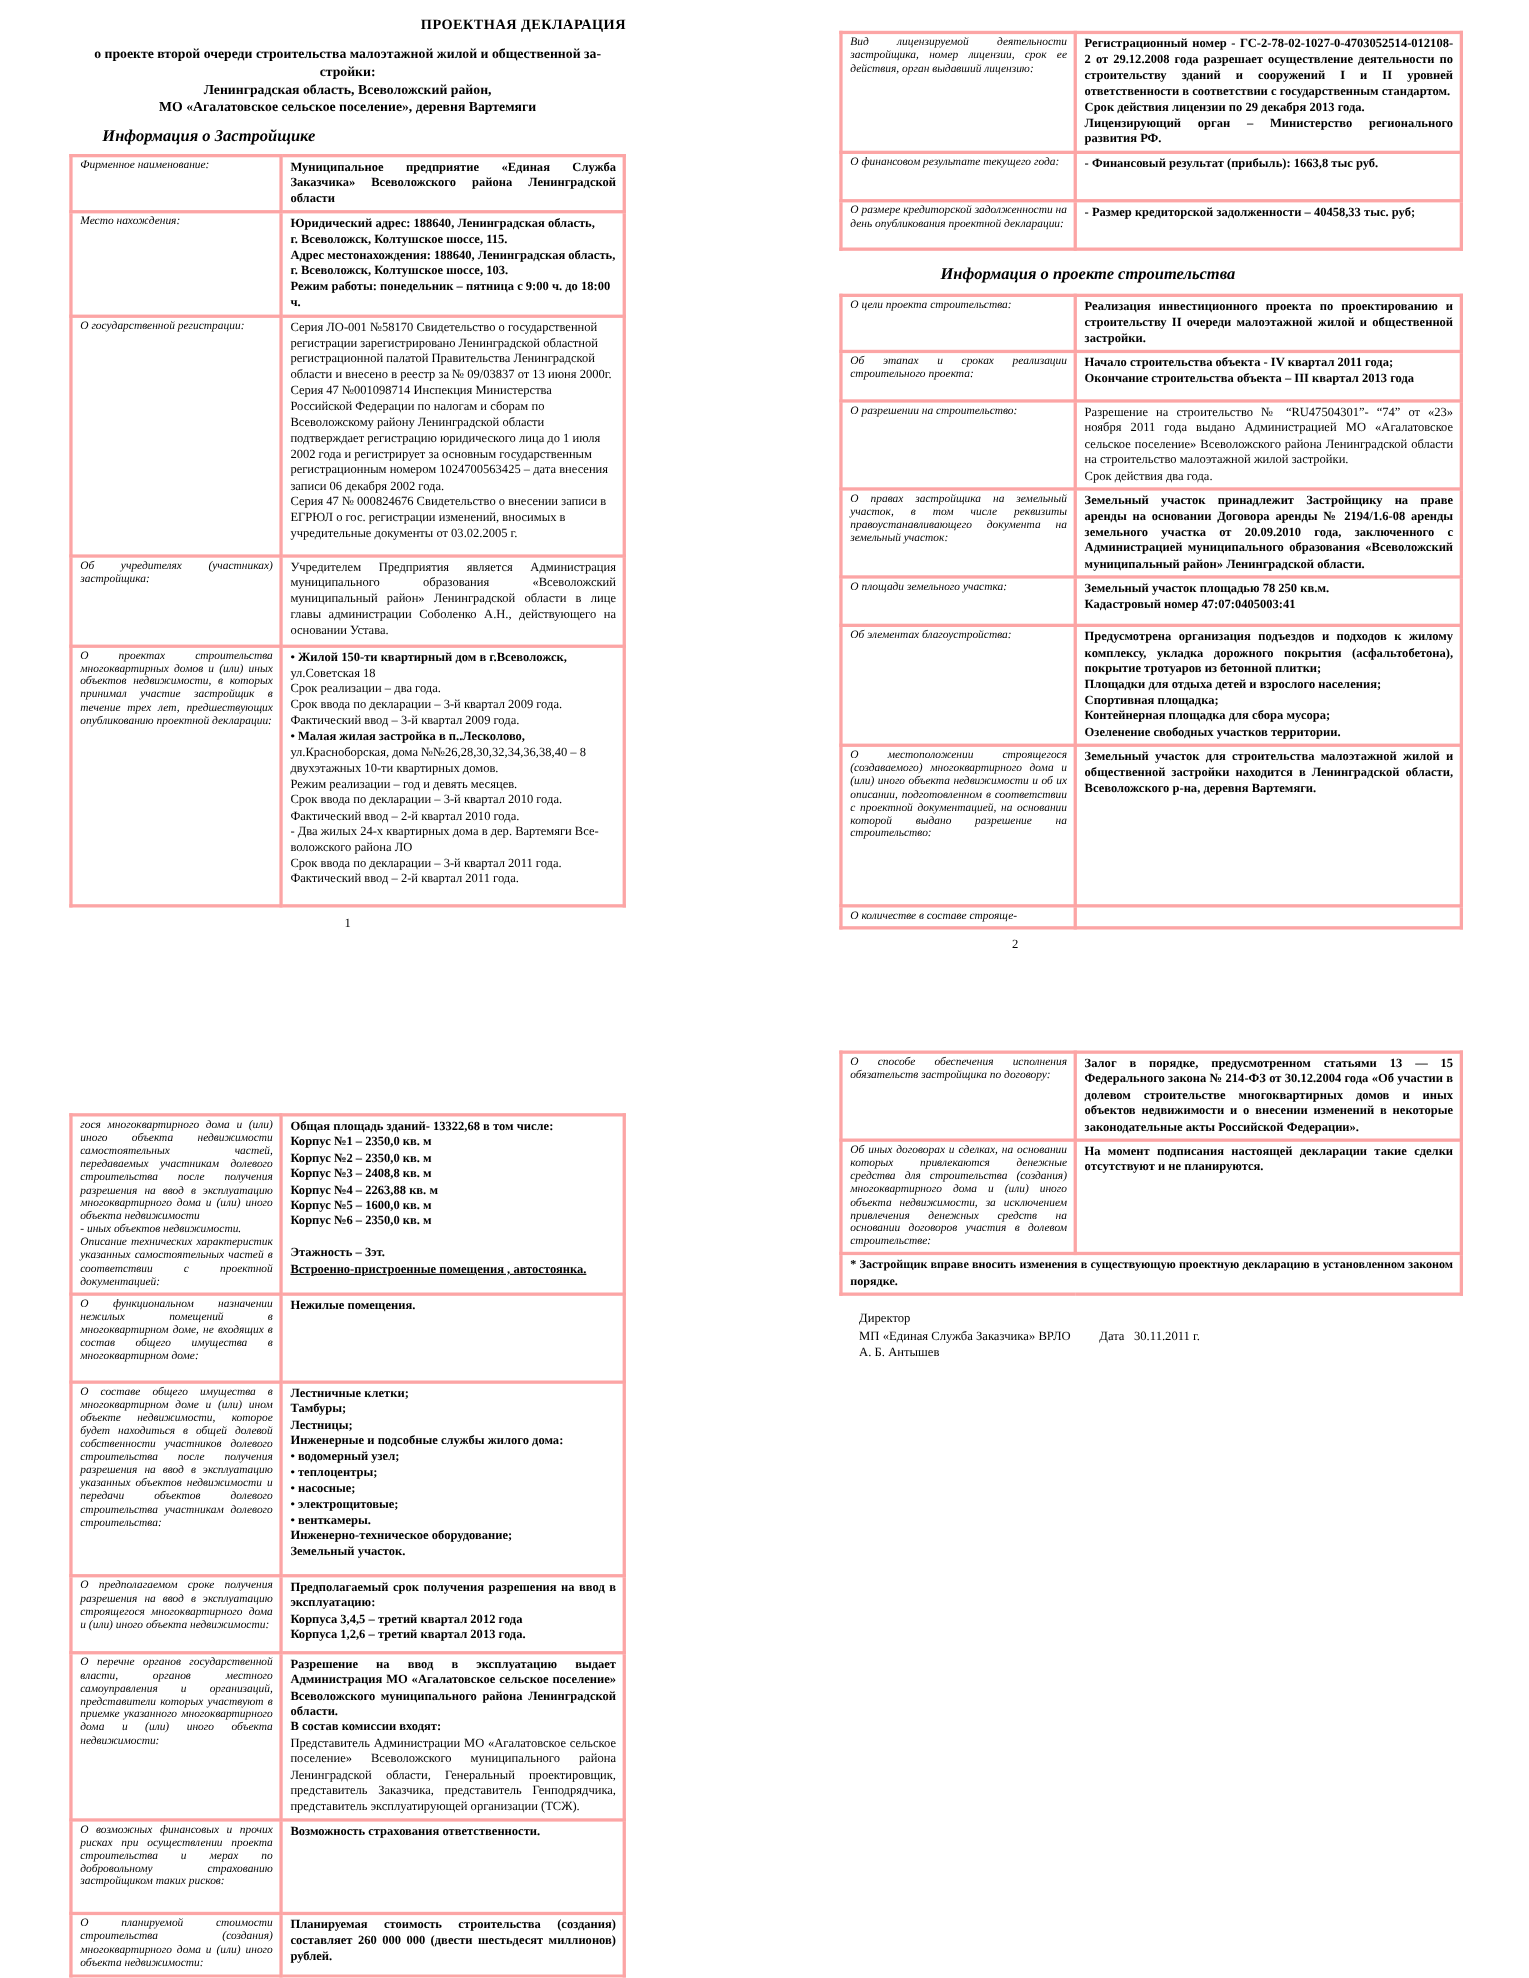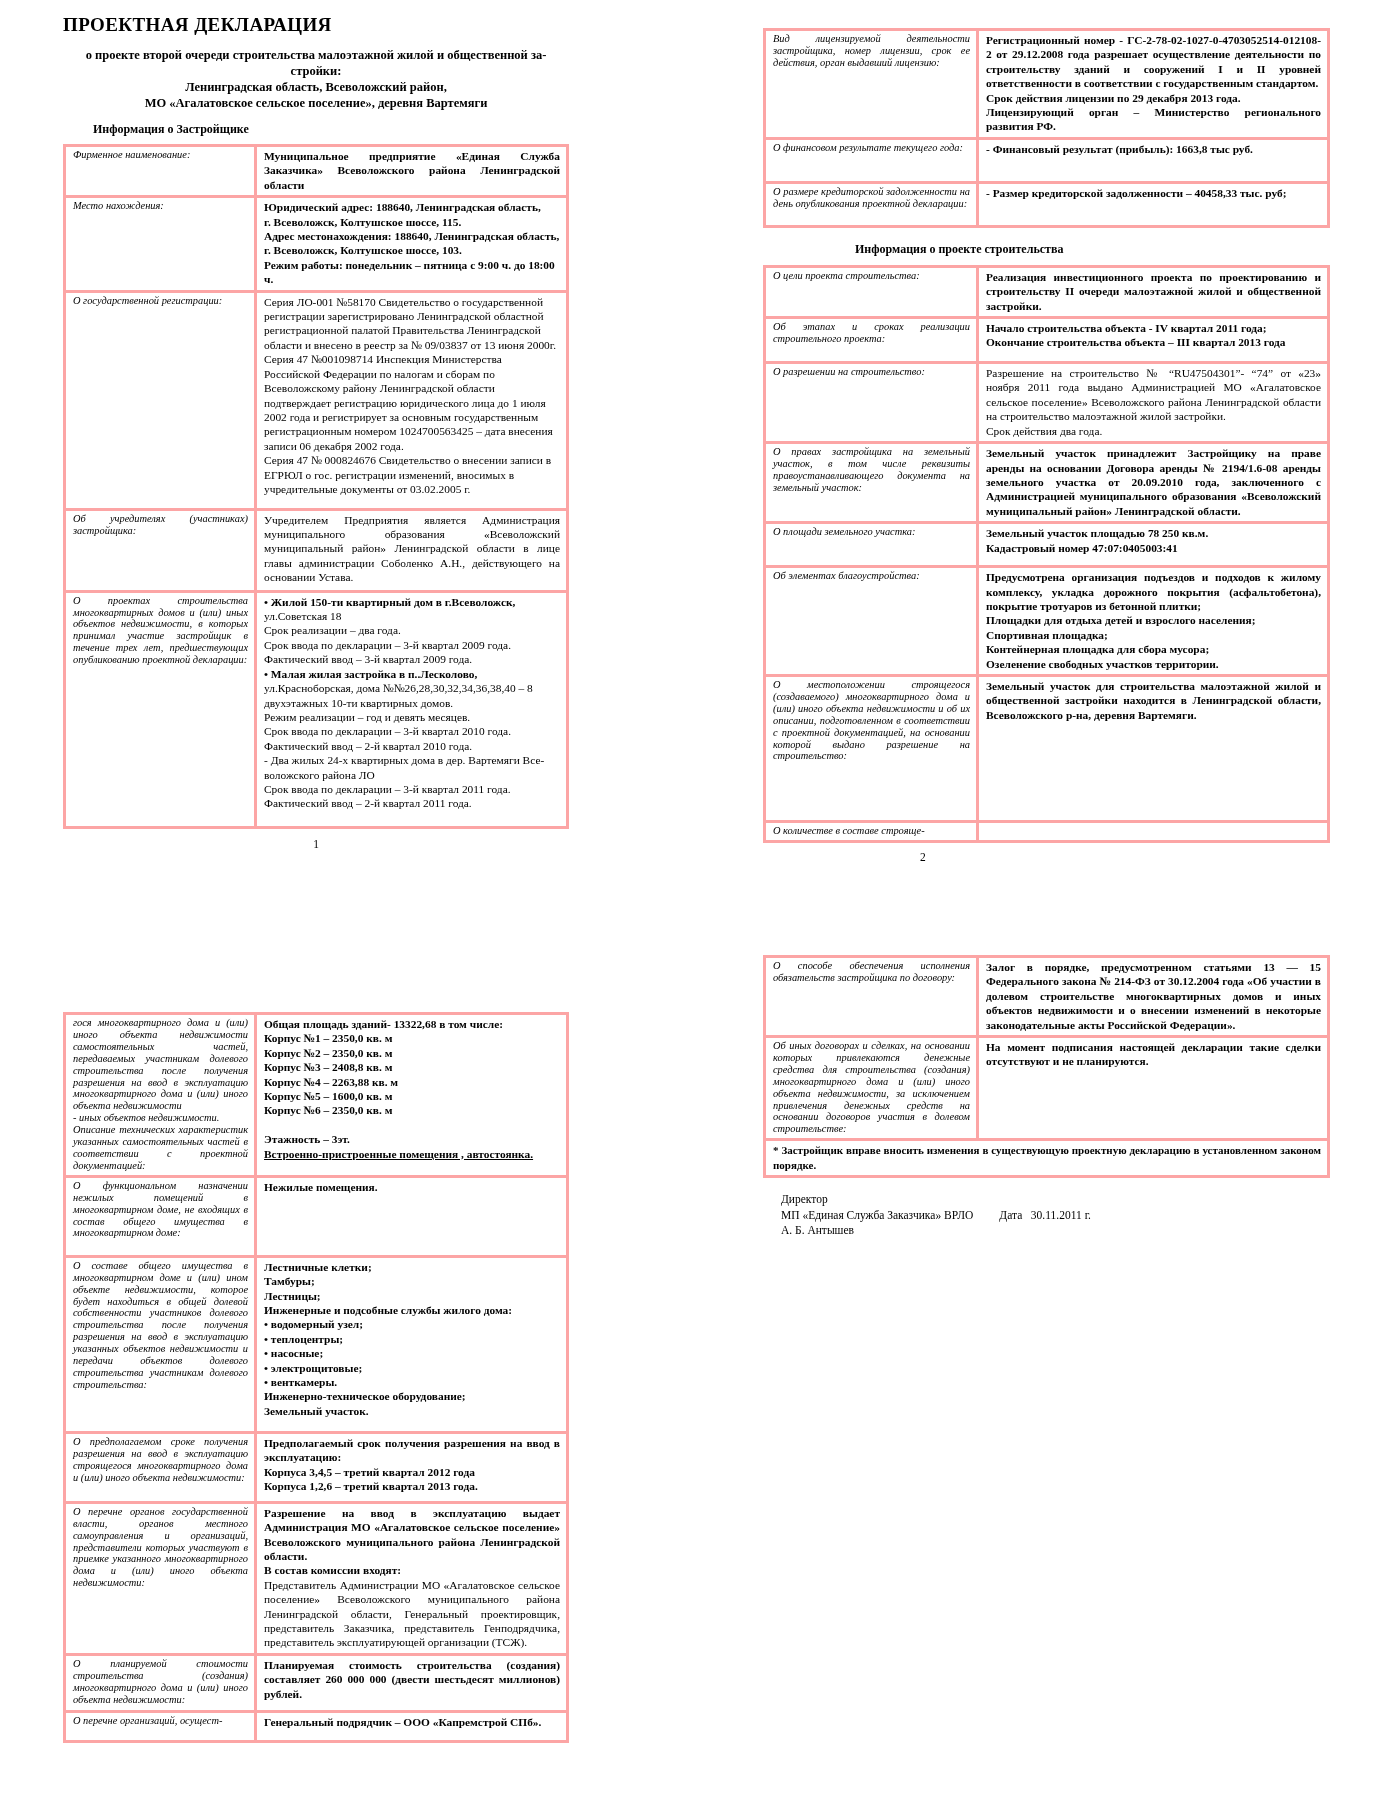--- a/index.html
+++ b/index.html
@@ -4,23 +4,23 @@
 <style>
   *{margin:0;padding:0;box-sizing:border-box}
   html,body{background:#fff}
   body{font-family:"Liberation Serif","DejaVu Serif",serif;color:#000}
   .canvas{position:relative;width:1390px;height:1798px;background:#ffffff;overflow:hidden}
   .page{position:absolute}
   #p1{left:63px;top:14px;width:506px}
   #p2{left:763px;top:28px;width:567px}
   #p3{left:63px;top:1012px;width:506px}
   #p4{left:763px;top:955px;width:567px}
-  .doc-title{text-align:left;font-weight:bold;font-size:19px;letter-spacing:.4px}
+  .doc-title{text-align:right;font-weight:bold;font-size:13px;letter-spacing:.4px}
   .doc-subtitle{margin-top:11px;text-align:center;font-weight:bold;font-size:12.5px;line-height:16px}
-  .sec-head{font-weight:bold;font-size:12px;margin:11px 0 7px 30px}
+  .sec-head{font-weight:bold;font-style:italic;font-size:15px;margin:11px 0 7px 30px}
   #p2 .sec-head{margin:14px 0 8px 92px}
   table.doc{border-collapse:collapse;width:100%;table-layout:fixed}
   table.doc td{border:3px solid #fca5a5;vertical-align:top;padding:2px 6px 3px 7px}
   col.c-lab{width:191px}
   #p2 col.c-lab,#p4 col.c-lab{width:213px}
   td.lab{font-style:italic;font-size:10.4px;line-height:11.9px;text-align:justify;padding-right:10px}
   td.val{font-size:11.4px;line-height:14.4px}
   .labp{margin:0}
   .vl{min-height:14.4px}
   .sb{font-weight:bold}
@@ -300,20 +300,28 @@
             <td class="lab">
               <div class="labp">О перечне органов государственной власти, органов местного самоуправления и организаций, представители которых участвуют в приемке указанного многоквартирного дома и (или) иного объекта недвижимости:</div>
             </td>
             <td class="val">
               <div class="vl sb sj">Разрешение на ввод в эксплуатацию выдает Администрация МО «Агалатовское сельское поселение» Всеволожского муниципального района Ленинградской области.</div>
               <div class="vl sb">В состав комиссии входят:</div>
               <div class="vl sj">Представитель Администрации МО «Агалатовское сельское поселение» Всеволожского муниципального района Ленинградской области, Генеральный проектировщик, представитель Заказчика, представитель Генподрядчика, представитель эксплуатирующей организации (ТСЖ).</div>
             </td>
           </tr>
           <tr>
+            <td class="lab" style="height: 85px;">
+              <div class="labp">О возможных финансовых и прочих рисках при осуществлении проекта строительства и мерах по добровольному страхованию застройщиком таких рисков:</div>
+            </td>
+            <td class="val">
+              <div class="vl sb">Возможность страхования ответственности.</div>
+            </td>
+          </tr>
+          <tr>
             <td class="lab" style="height: 57px;">
               <div class="labp">О планируемой стоимости строительства (создания) многоквартирного дома и (или) иного объекта недвижимости:</div>
             </td>
             <td class="val">
               <div class="vl sb sj">Планируемая стоимость строительства (создания) составляет 260 000 000  (двести шестьдесят миллионов) рублей.</div>
             </td>
           </tr>
           <tr>
             <td class="lab" style="height: 30px;">
               <div class="labp">О перечне организаций, осущест-</div>

